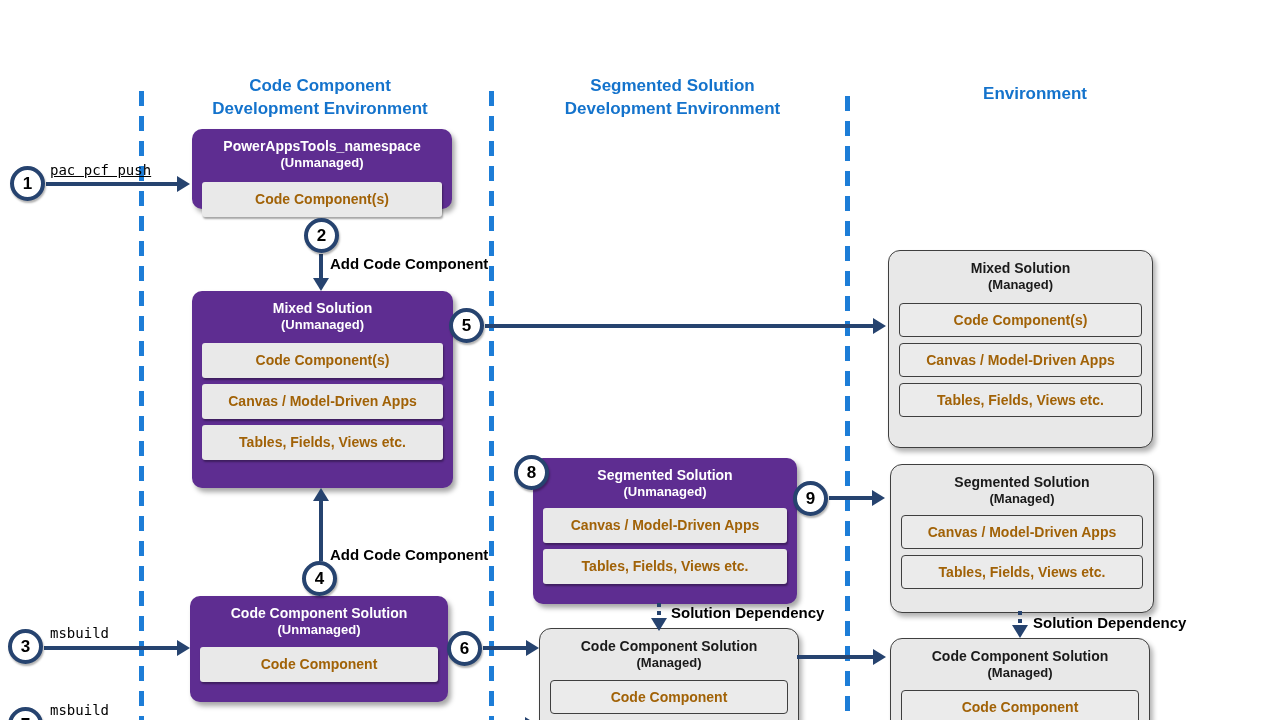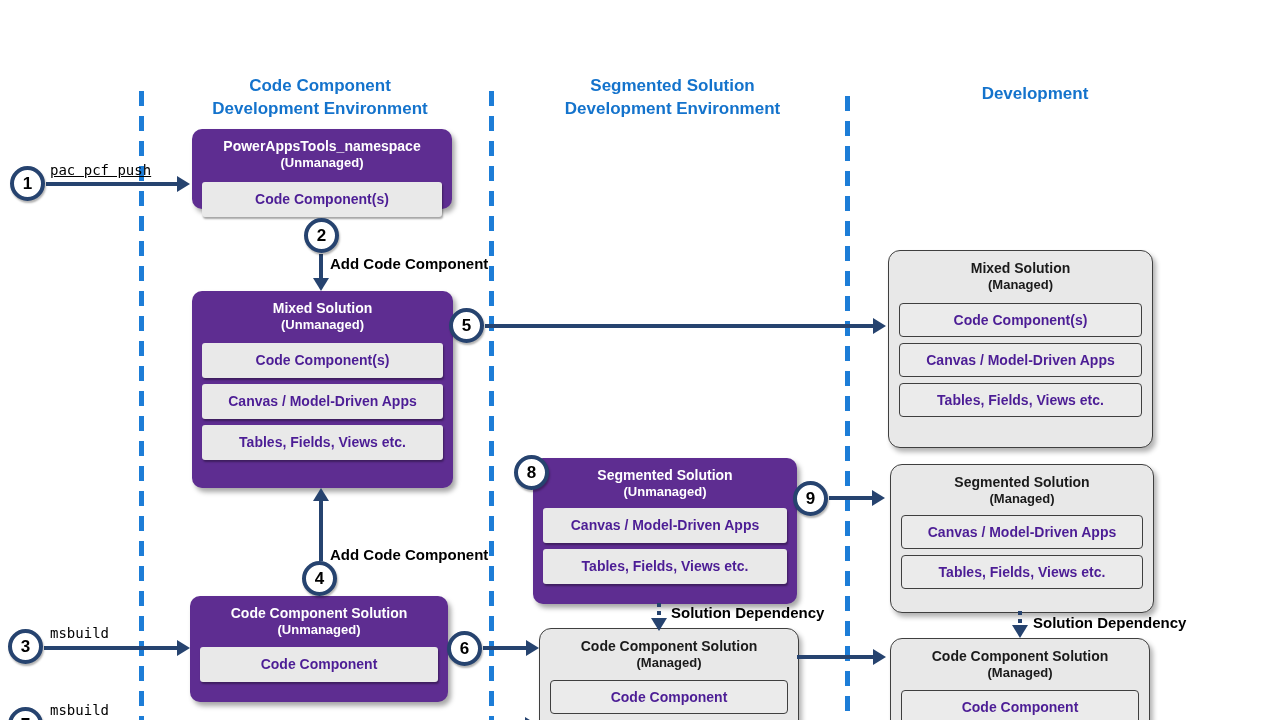--- a/index.html
+++ b/index.html
@@ -23,21 +23,21 @@
     box-shadow:3px 4px 5px rgba(0,0,0,0.35);
   }
   
   .gbox{
     position:absolute;background:#e8e8e8;border:1.5px solid #3f3f3f;border-radius:12px;
     text-align:center;color:#1a1a1a;box-shadow:3px 4px 5px rgba(0,0,0,0.3);
   }
   .bx-title{font-size:14px;line-height:18px;font-weight:bold;margin-top:8px;}
   .bx-sub{font-size:13px;line-height:16px;font-weight:bold;}
   .bx-item{
-    height:35px;line-height:35px;margin:6px 10px 0;background:#e9e9e9;color:#4c1d95;
+    height:35px;line-height:35px;margin:6px 10px 0;background:#e9e9e9;color:#a16207;
     border-radius:3px;font-size:14px;font-weight:bold;white-space:nowrap;overflow:hidden;
     box-shadow:1px 2px 2px rgba(0,0,0,0.35);
   }
   .gbox .bx-item{
     background:#ebebeb;border:1.5px solid #3f3f3f;height:32px;line-height:32px;
     border-radius:4px;box-shadow:none;
   }
   
   .circle{
     position:absolute;width:27px;height:27px;border:4.5px solid #26436f;border-radius:50%;
@@ -76,21 +76,21 @@
 
   <div class="col-header" style="left:155px;top:38px;width:330px;">
     <div>Code Component</div>
     <div>Development Environment</div>
   </div>
   <div class="col-header" style="left:505px;top:38px;width:335px;">
     <div>Segmented Solution</div>
     <div>Development Environment</div>
   </div>
   <div class="col-header" style="left:880px;top:46px;width:310px;">
-    <div>Development</div>
+    <div>Environment</div>
   </div>
 
   <div class="pbox" style="left:192px;top:93px;width:260px;height:80px;">
     <div class="bx-title">PowerAppsTools_namespace</div>
     <div class="bx-sub">(Unmanaged)</div>
     <div class="bx-item" style="margin-top:11px;">Code Component(s)</div>
   </div>
 
   <div class="pbox" style="left:192px;top:255px;width:261px;height:197px;">
     <div class="bx-title">Mixed Solution</div>

